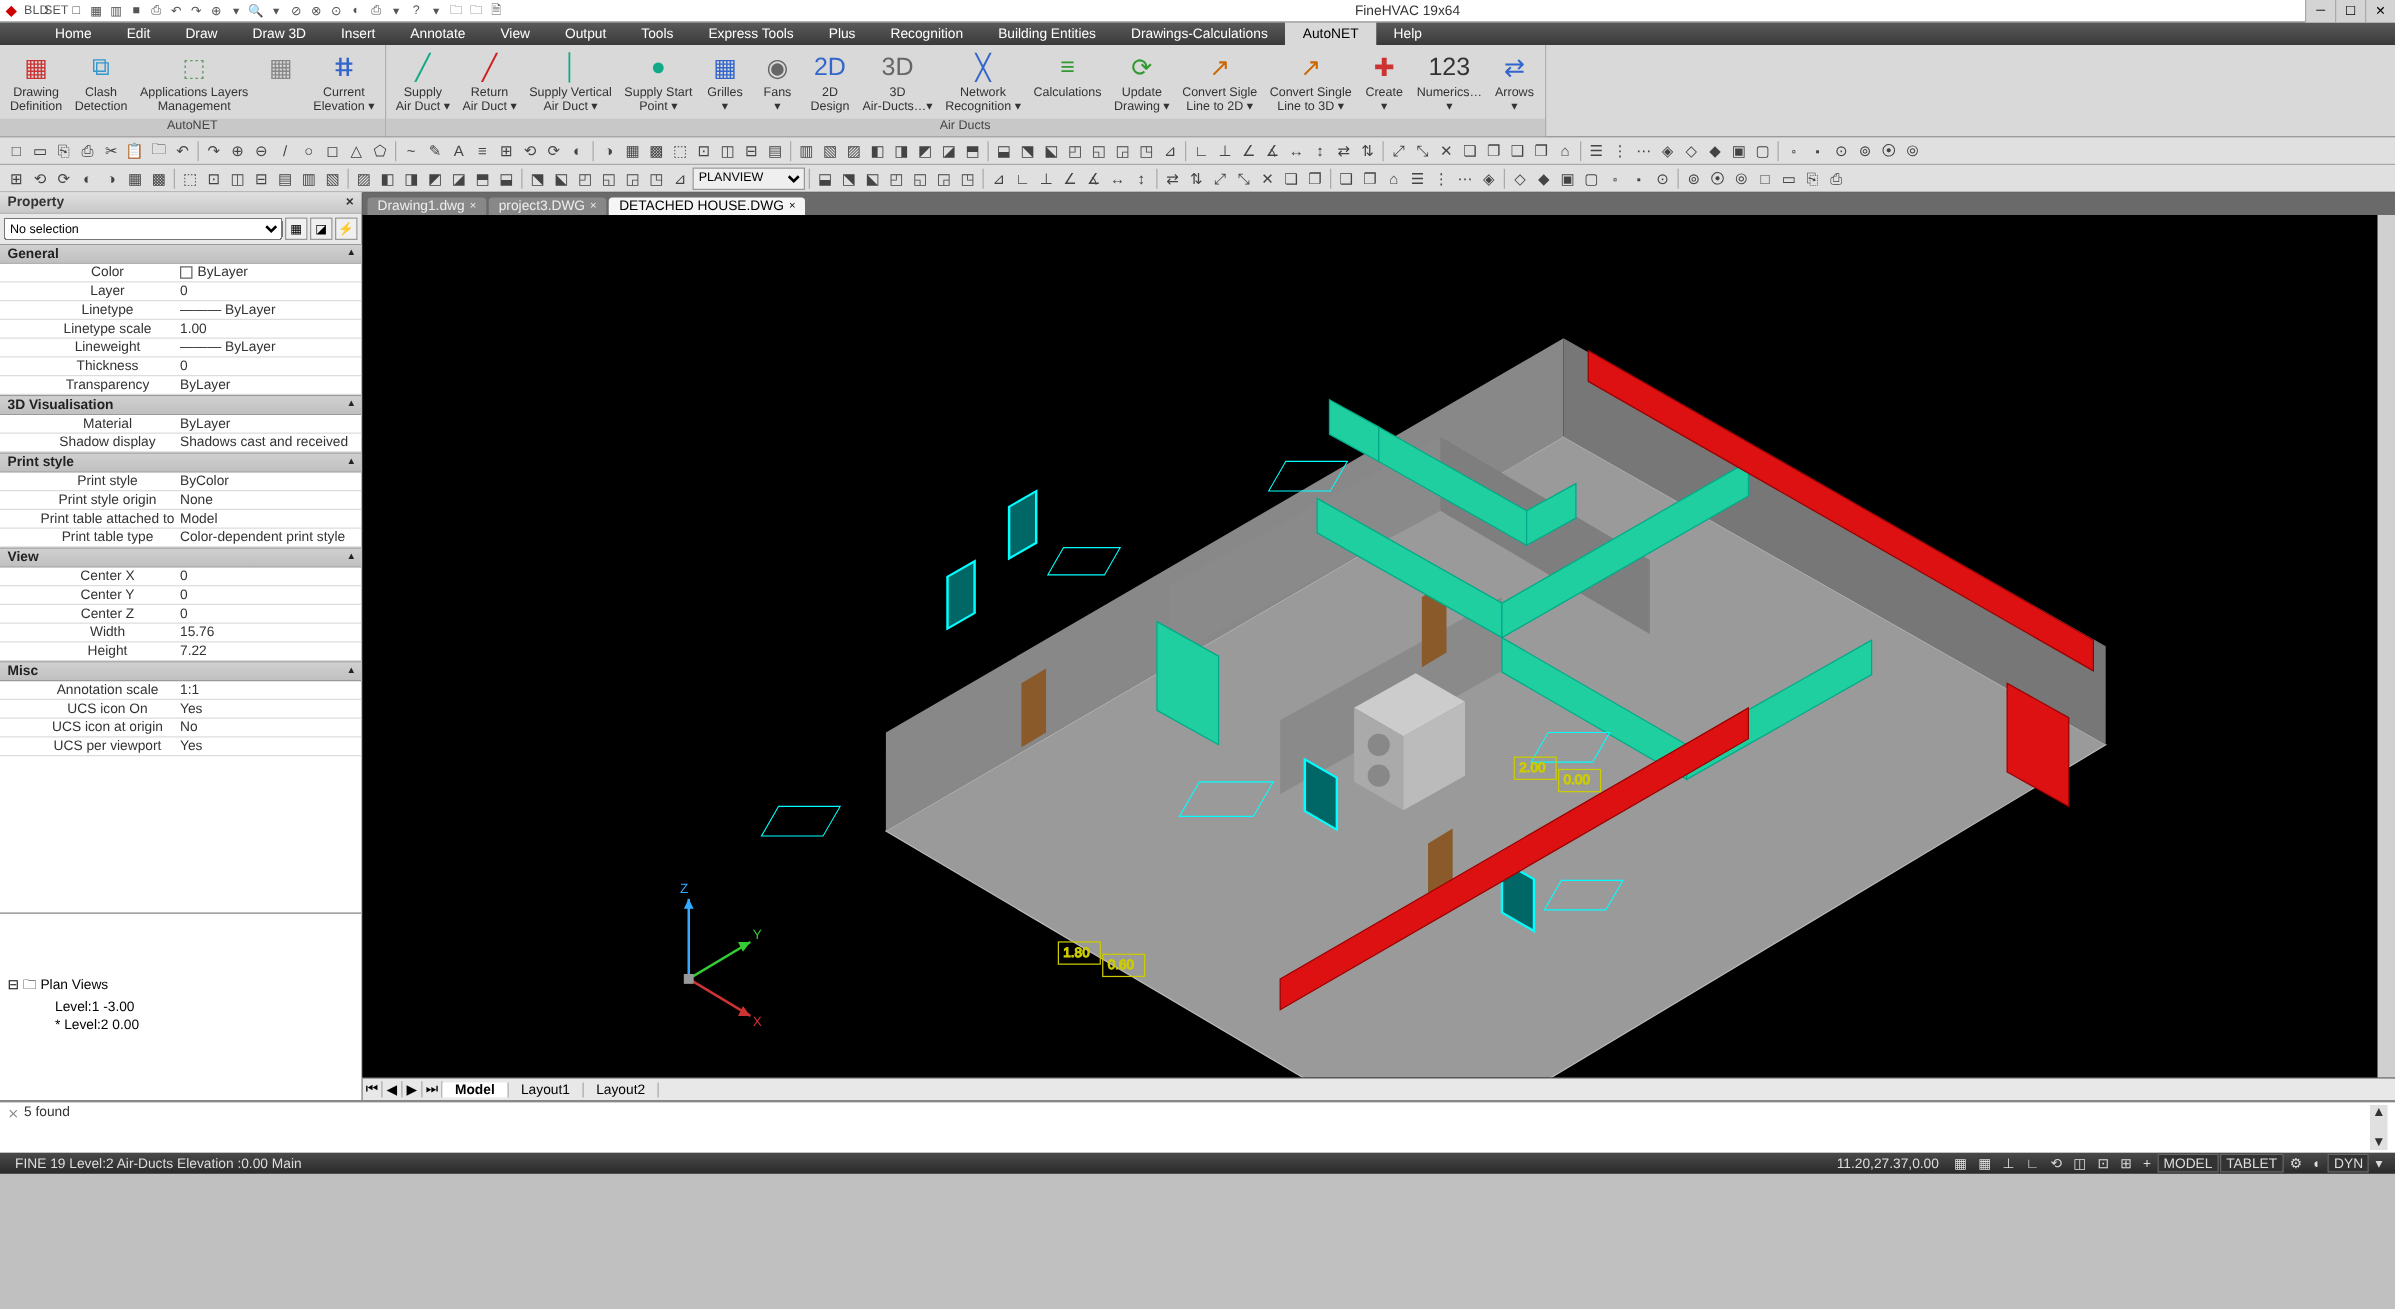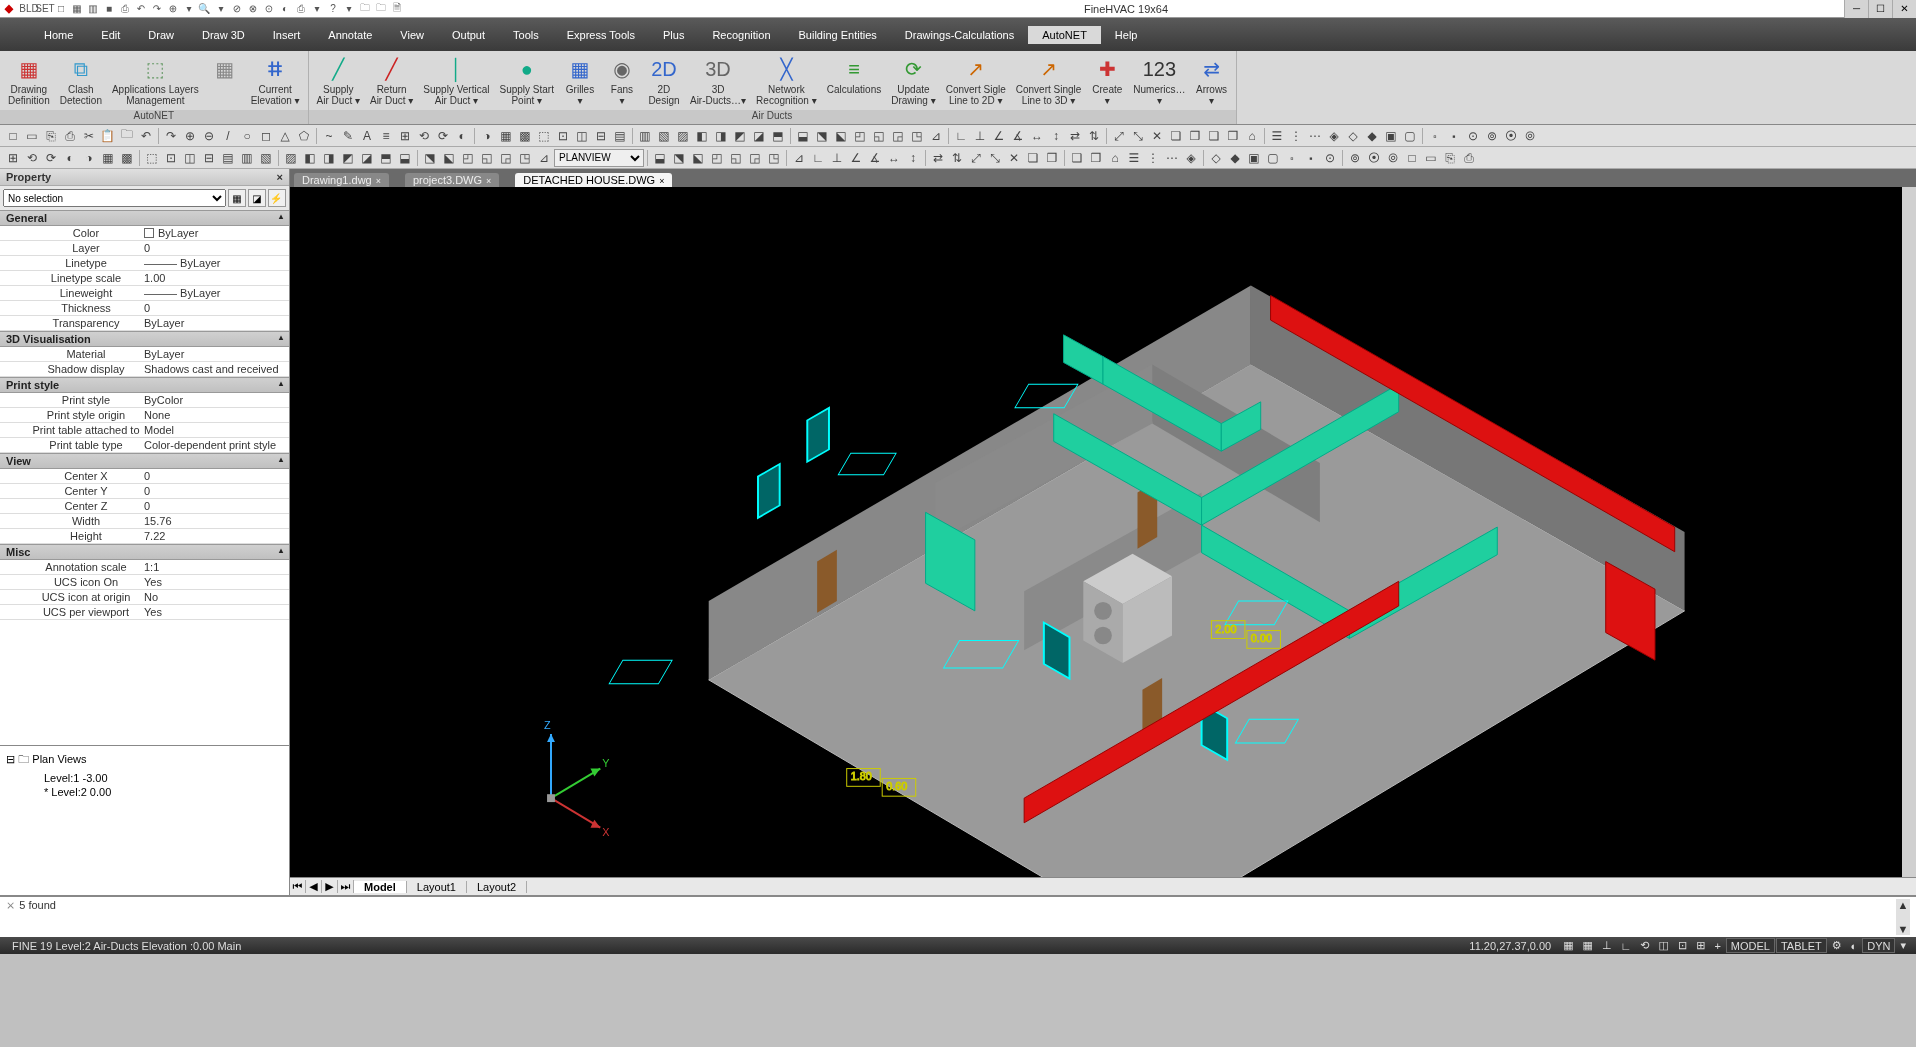--- a/index.html
+++ b/index.html
@@ -4,21 +4,21 @@
 <style>
 * { margin:0; padding:0; box-sizing:border-box; font-family:"Segoe UI",Tahoma,sans-serif; font-size:11px; }
 html,body { width:1916px; height:1047px; overflow:hidden; background:#c0c0c0; }
 .titlebar { height:18px; background:#fff; display:flex; align-items:center; border-bottom:1px solid #999; }
 .titlebar .logo { width:18px; height:18px; display:flex; align-items:center; justify-content:center; color:#c00; font-weight:bold; }
 .titlebar .qat { display:flex; gap:2px; padding:0 4px; }
 .titlebar .qat span { width:14px; height:14px; display:flex; align-items:center; justify-content:center; font-size:10px; color:#555; cursor:pointer; }
 .titlebar .title { flex:1; text-align:center; color:#333; font-size:11px; }
 .titlebar .winbtns { display:flex; }
 .titlebar .winbtns span { width:24px; height:18px; display:flex; align-items:center; justify-content:center; background:#d4d4d4; border-left:1px solid #aaa; cursor:pointer; font-size:10px; }
-.menubar { height:33px; background:linear-gradient(#5a5a5a,#3a3a3a); display:flex; align-items:center; padding:0 30px; gap:0; }
+.menubar { height:18px; background:linear-gradient(#5a5a5a,#3a3a3a); display:flex; align-items:center; padding:0 30px; gap:0; }
 .menubar .mitem { color:#fff; padding:0 14px; height:18px; display:flex; align-items:center; cursor:pointer; font-size:11px; }
 .menubar .mitem.active { background:#d9d9d9; color:#000; }
 .ribbon { height:74px; background:#d9d9d9; display:flex; border-bottom:1px solid #888; }
 .rgroup { display:flex; flex-direction:column; border-right:1px solid #b0b0b0; padding:2px 4px 0; }
 .rgroup .ritems { display:flex; flex:1; gap:2px; }
 .rgroup .rlabel { text-align:center; font-size:10px; color:#444; height:14px; background:#c8c8c8; margin:0 -4px; }
 .ritem { display:flex; flex-direction:column; align-items:center; justify-content:flex-start; padding:2px 4px; cursor:pointer; min-width:40px; }
 .ritem .ricon { width:28px; height:28px; display:flex; align-items:center; justify-content:center; font-size:20px; }
 .ritem .rtext { font-size:10px; color:#333; text-align:center; line-height:11px; margin-top:1px; white-space:pre; }
 .toolbar-row { height:22px; background:#e0e0e0; border-bottom:1px solid #aaa; display:flex; align-items:center; padding:0 4px; gap:1px; overflow:hidden; }
@@ -34,24 +34,24 @@
 .prop-sel .pb { width:18px; height:18px; display:flex; align-items:center; justify-content:center; border:1px solid #999; cursor:pointer; background:#f0f0f0; font-size:10px; }
 .prop-body { flex:1; overflow-y:auto; background:#fff; font-size:11px; }
 .prop-group { background:linear-gradient(#d0d0d0,#c0c0c0); padding:1px 6px; font-weight:bold; color:#222; border-top:1px solid #999; border-bottom:1px solid #999; display:flex; }
 .prop-group .arr { margin-left:auto; font-size:8px; }
 .prop-row { display:flex; border-bottom:1px solid #ddd; height:15px; align-items:center; }
 .prop-row .k { width:140px; padding-left:32px; color:#333;text-align:center; }
 .prop-row .v { flex:1; padding-left:4px; color:#333; display:flex; align-items:center; gap:4px; }
 .prop-row .sw { width:10px; height:10px; border:1px solid #666; display:inline-block; }
 .tree { height:150px; background:#fff; border-top:1px solid #888; padding:4px; font-size:11px; overflow:auto; }
 .tree .tnode { padding:1px 0 1px 14px; cursor:pointer; }
-.tree .troot { padding-left:2px; }
+.tree .troot { padding-left:2px;margin-top:43px; }
 .viewport { flex:1; display:flex; flex-direction:column; background:#000; position:relative; }
 .tabs { height:18px; background:#6a6a6a; display:flex; align-items:flex-end; padding-left:4px; }
-.tab { background:#888; color:#eee; padding:1px 8px; margin-right:16px; font-size:10.5px; border-radius:3px 3px 0 0; cursor:pointer; display:flex; align-items:flex-end; gap:4px; }
+.tab { background:#888; color:#eee; padding:1px 8px; margin-right:2px; font-size:10.5px; border-radius:3px 3px 0 0; cursor:pointer; display:flex; align-items:flex-start; gap:4px; }
 .tab.active { background:#f5f5f5; color:#000; }
 .tab .tx { font-size:9px; cursor:pointer; }
 .canvas { flex:1; background:#000; position:relative; overflow:hidden; }
 .canvas svg { width:100%; height:100%; }
 .layout-tabs { height:18px; background:#e8e8e8; border-top:1px solid #888; display:flex; align-items:center; font-size:10px; }
 .layout-tabs .nav { display:flex; }
 .layout-tabs .nav span { width:16px; text-align:center; cursor:pointer; border-right:1px solid #aaa; }
 .layout-tabs .lt { padding:0 10px; border-right:1px solid #aaa; cursor:pointer; }
 .layout-tabs .lt.active { background:#fff; font-weight:bold; }
 .cmdarea { height:42px; background:#f0f0f0; border-top:2px solid #888; display:flex; flex-direction:column; }

